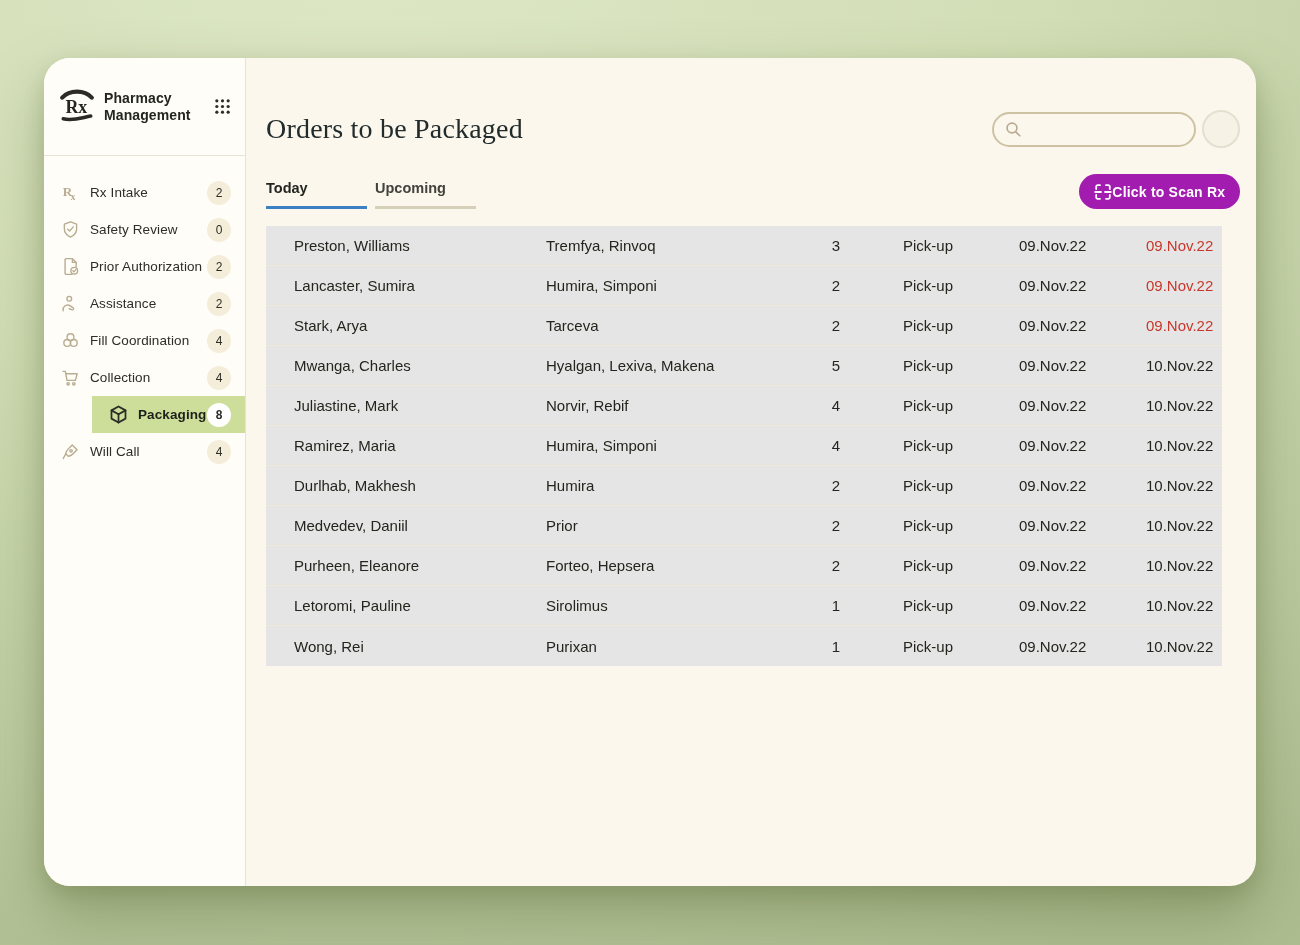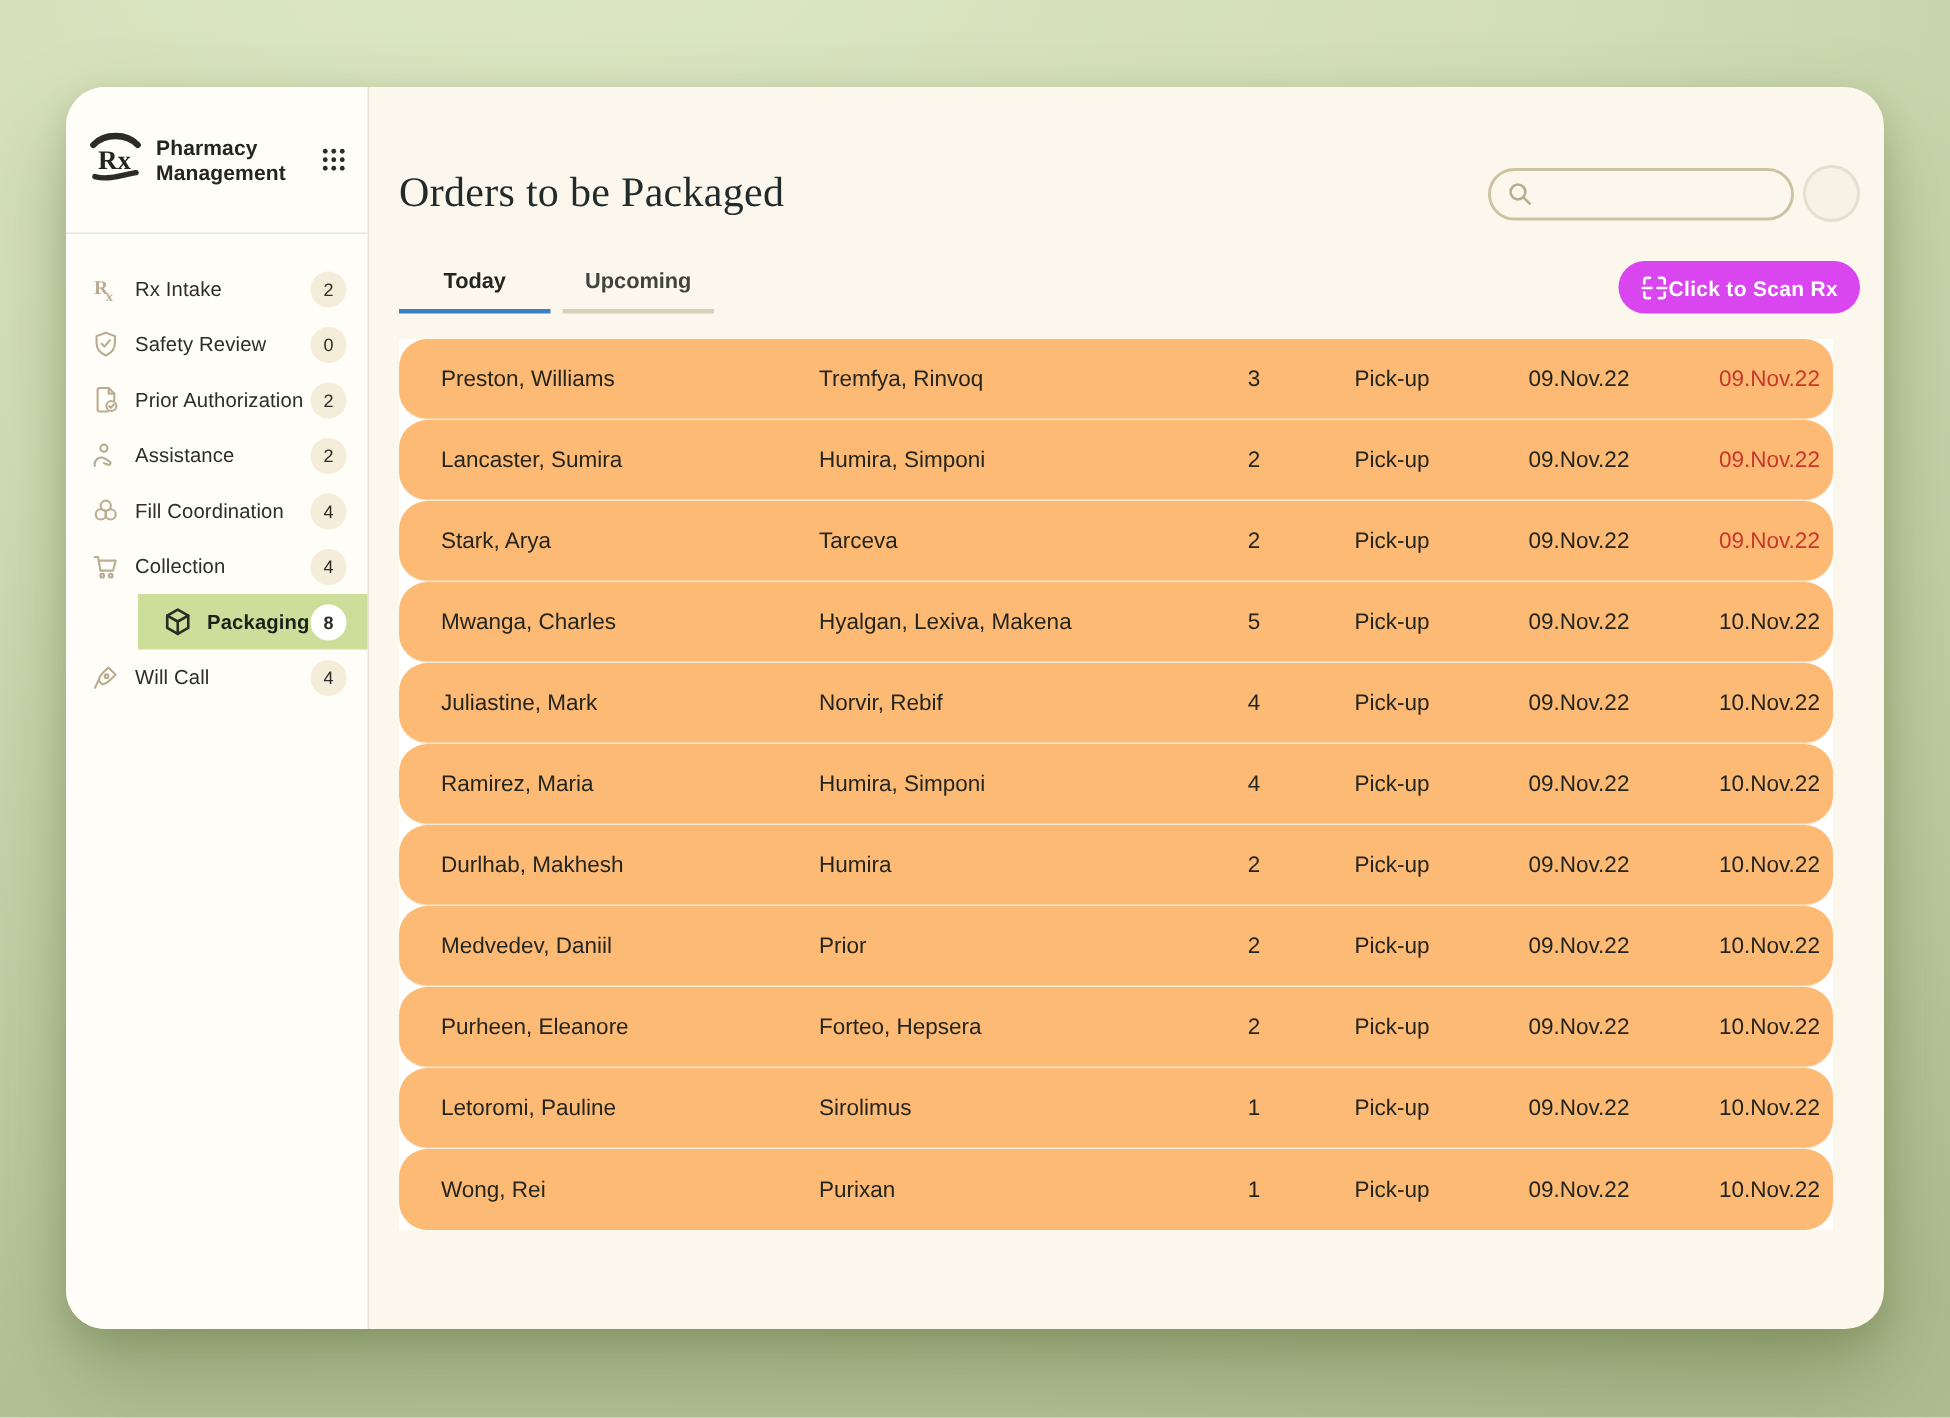--- a/index.html
+++ b/index.html
@@ -35,29 +35,29 @@
   .main { flex:1; padding:52px 20px 0 20px; position:relative; }
   .main-header { display:flex; align-items:center; }
   .page-title { font-family:"Liberation Serif", serif; font-weight:400; font-size:28px; color:#222b2b; letter-spacing:.2px; }
   .hdr-right { margin-left:auto; display:flex; align-items:center; gap:6px; }
   .search-pill { width:204px; height:35px; border:2px solid #cdc2a2; border-radius:18px; display:flex; align-items:center; padding:0 10px; background:transparent; }
   .search-pill input { border:none; outline:none; background:transparent; font-size:14px; color:#2c2e27; width:100%; margin-left:6px; font-family:"Liberation Sans",sans-serif; }
   .avatar-circle { width:38px; height:38px; border-radius:50%; background:#f6f2e5; border:2px solid #e4dfcf; }
 
   .toolbar { display:flex; align-items:flex-end; margin-top:26px; }
   .tabs { display:flex; gap:8px; }
-  .tab { width:101px; text-align:center; font-size:14.5px; font-weight:700; color:#41443c; padding-bottom:10px; border-bottom:3px solid #d7d0b8; cursor:pointer; }
+  .tab { width:101px; text-align:left; font-size:14.5px; font-weight:700; color:#41443c; padding-bottom:10px; border-bottom:3px solid #d7d0b8; cursor:pointer; }
   .tab.active { color:#23251f; border-bottom-color:#3b80c2; }
-  .scan-btn { margin-left:auto; height:35px; border:none; border-radius:18px; background:#d946ef; color:#ffffff;
+  .scan-btn { margin-left:auto; height:35px; border:none; border-radius:18px; background:#a21caf; color:#ffffff;
     font-family:"Liberation Sans",sans-serif; font-size:14px; font-weight:700; display:flex; align-items:center; gap:0; padding:0 15px; cursor:pointer; letter-spacing:.2px; }
 
   .table { margin-top:17px; margin-right:18px; background:#ffffff; }
   .thead, .trow { display:grid; grid-template-columns:280px 260px 60px 137px 143px 1fr; align-items:center; }
   .thead { height:36px; border-bottom:2px solid #17180f; color:#45483f; font-size:12.5px; }
-  .trow { height:54px; border-bottom:1px solid #f0e9d8; font-size:15px; color:#24251e; background:#fdba74;border-radius:19px; }
+  .trow { height:40px; border-bottom:1px solid #f0e9d8; font-size:15px; color:#24251e; background:#e5e5e5; }
   .trow:last-child { border-bottom:none; }
   .c-name { padding-left:28px; }
   .c-items { text-align:center; }
   .c-method { padding-left:37px; }
   .c-pack { padding-left:16px; }
   .c-needs { text-align:right; padding-right:9px; }
   .c-needs.overdue { color:#c9362b; }
 </style>
 </head>
 <body>

